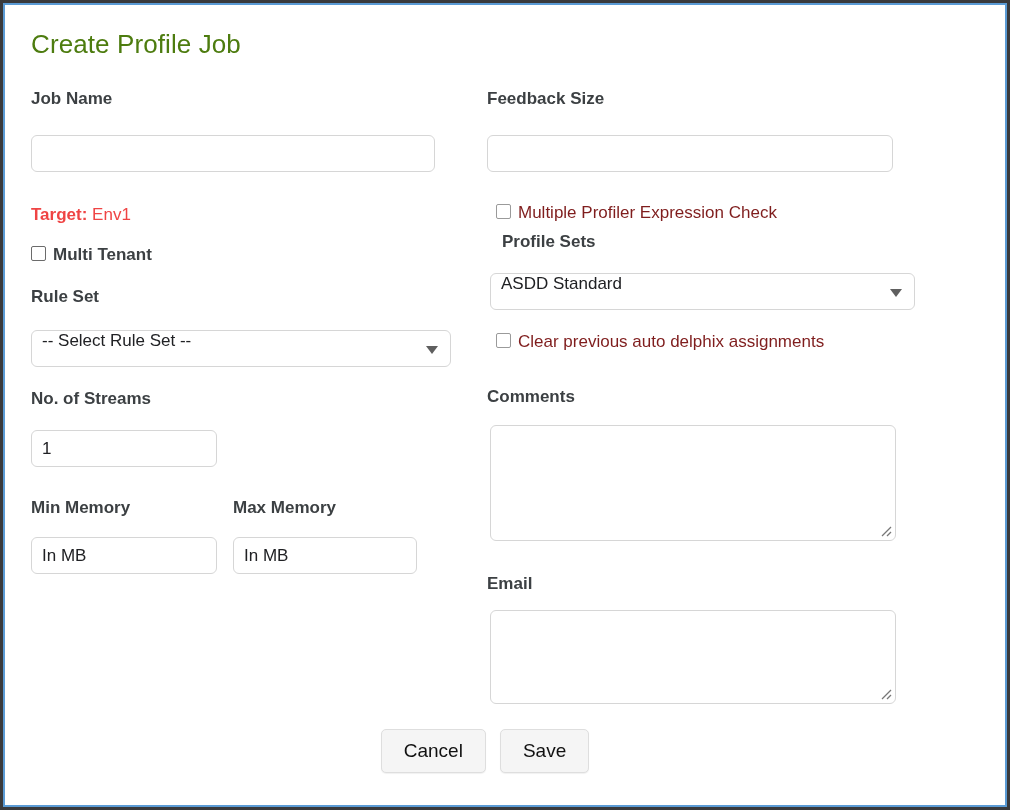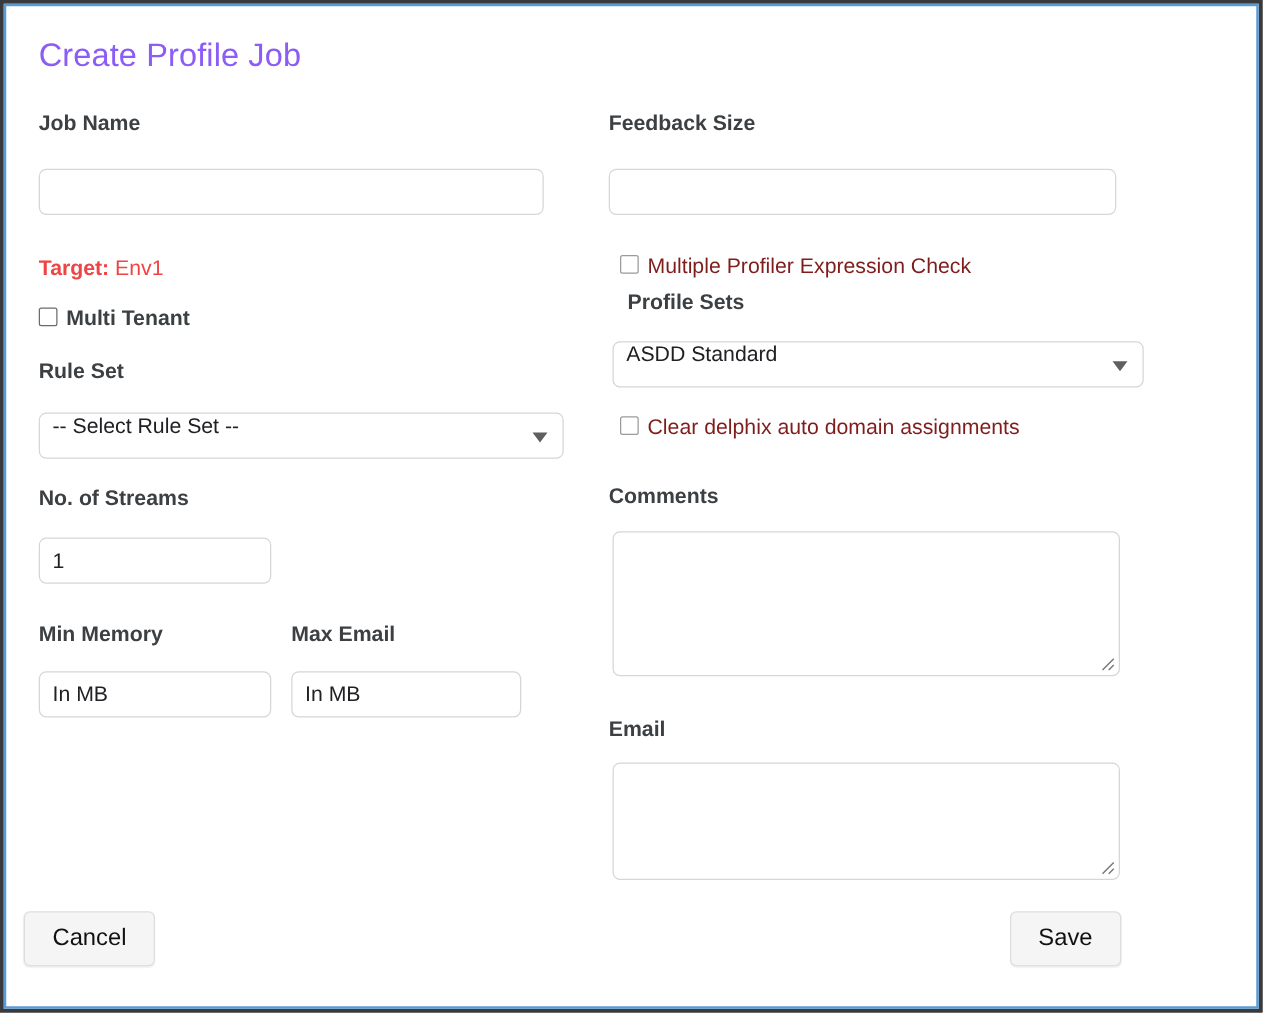--- a/index.html
+++ b/index.html
@@ -26,21 +26,21 @@
     box-sizing: border-box;
     overflow: hidden;
   }
 
   .dialog-title {
     position: absolute;
     left: 26px;
     top: 24px;
     font-size: 26px;
     font-weight: 400;
-    color: #8b5cf6;
+    color: #4d7c0f;
     letter-spacing: 0.1px;
     white-space: nowrap;
   }
 
   
   .col-left {
     position: absolute;
     left: 26px;
     top: 84px;
     width: 430px;
@@ -154,22 +154,22 @@
     pointer-events: none;
   }
 
   
   .footer {
     position: absolute;
     left: 0;
     top: 724px;
     width: 1000px;
     display: flex;
-    justify-content: space-between;
-    padding-right: 108px;
+    justify-content: center;
+    padding-right: 54px;
     box-sizing: border-box;
   }
   .btn {
     font-family: "Liberation Sans", sans-serif;
     font-size: 19px;
     color: #111;
     background: #f5f5f5;
     border: 1px solid #dedede;
     border-radius: 5px;
     padding: 10px 22px;
@@ -230,21 +230,21 @@
     <div class="fld-label p-ruleset-label">Rule Set</div>
     <div class="selbox p-ruleset-sel">
       <span class="sel-val">-- Select Rule Set --</span>
       <span class="caret"></span>
     </div>
 
     <div class="fld-label p-streams-label">No. of Streams</div>
     <input class="txtinput p-streams-input" type="text" value="1" style="">
 
     <div class="fld-label p-minmem-label">Min Memory</div>
-    <div class="fld-label p-maxmem-label">Max Email</div>
+    <div class="fld-label p-maxmem-label">Max Memory</div>
 
     <input class="txtinput p-minmem-input" type="text" value="In MB" style="">
     <input class="txtinput p-maxmem-input" type="text" value="In MB" style="">
   </div>
 
   <div class="col-right">
 
     <div class="fld-label q-feedback-label">Feedback Size</div>
     <input class="txtinput q-feedback-input" type="text" value="" style="">
 
@@ -254,21 +254,21 @@
     </div>
 
     <div class="fld-label q-profsets-label">Profile Sets</div>
     <div class="selbox q-profsets-sel">
       <span class="sel-val">ASDD Standard</span>
       <span class="caret"></span>
     </div>
 
     <div class="cbrow q-clearprev">
       <span class="cbox cbox-lite"></span>
-      <span class="cblabel">Clear delphix auto domain assignments</span>
+      <span class="cblabel">Clear previous auto delphix assignments</span>
     </div>
 
     <div class="fld-label q-comments-label">Comments</div>
     <div class="tarea q-comments-area">
       <span class="tarea-text"></span>
       <svg class="grip" viewBox="0 0 14 14">
         <line x1="13" y1="4" x2="4" y2="13" stroke="#777" stroke-width="1.2"></line>
         <line x1="13" y1="9" x2="9" y2="13" stroke="#777" stroke-width="1.2"></line>
       </svg>
     </div>

